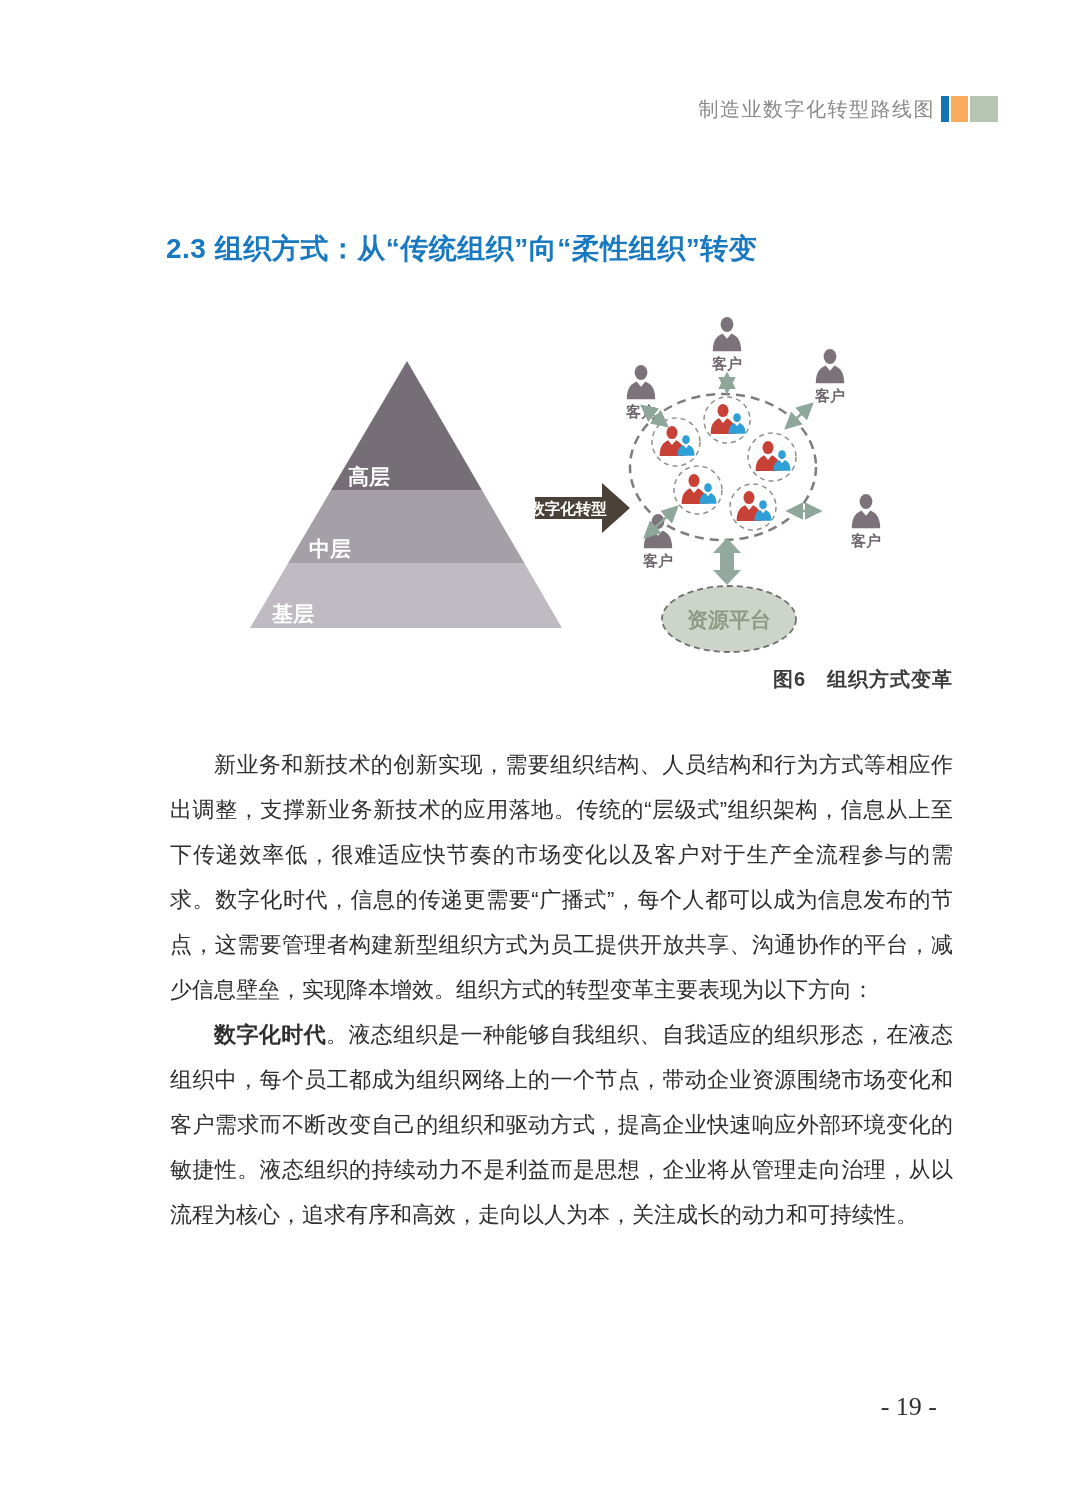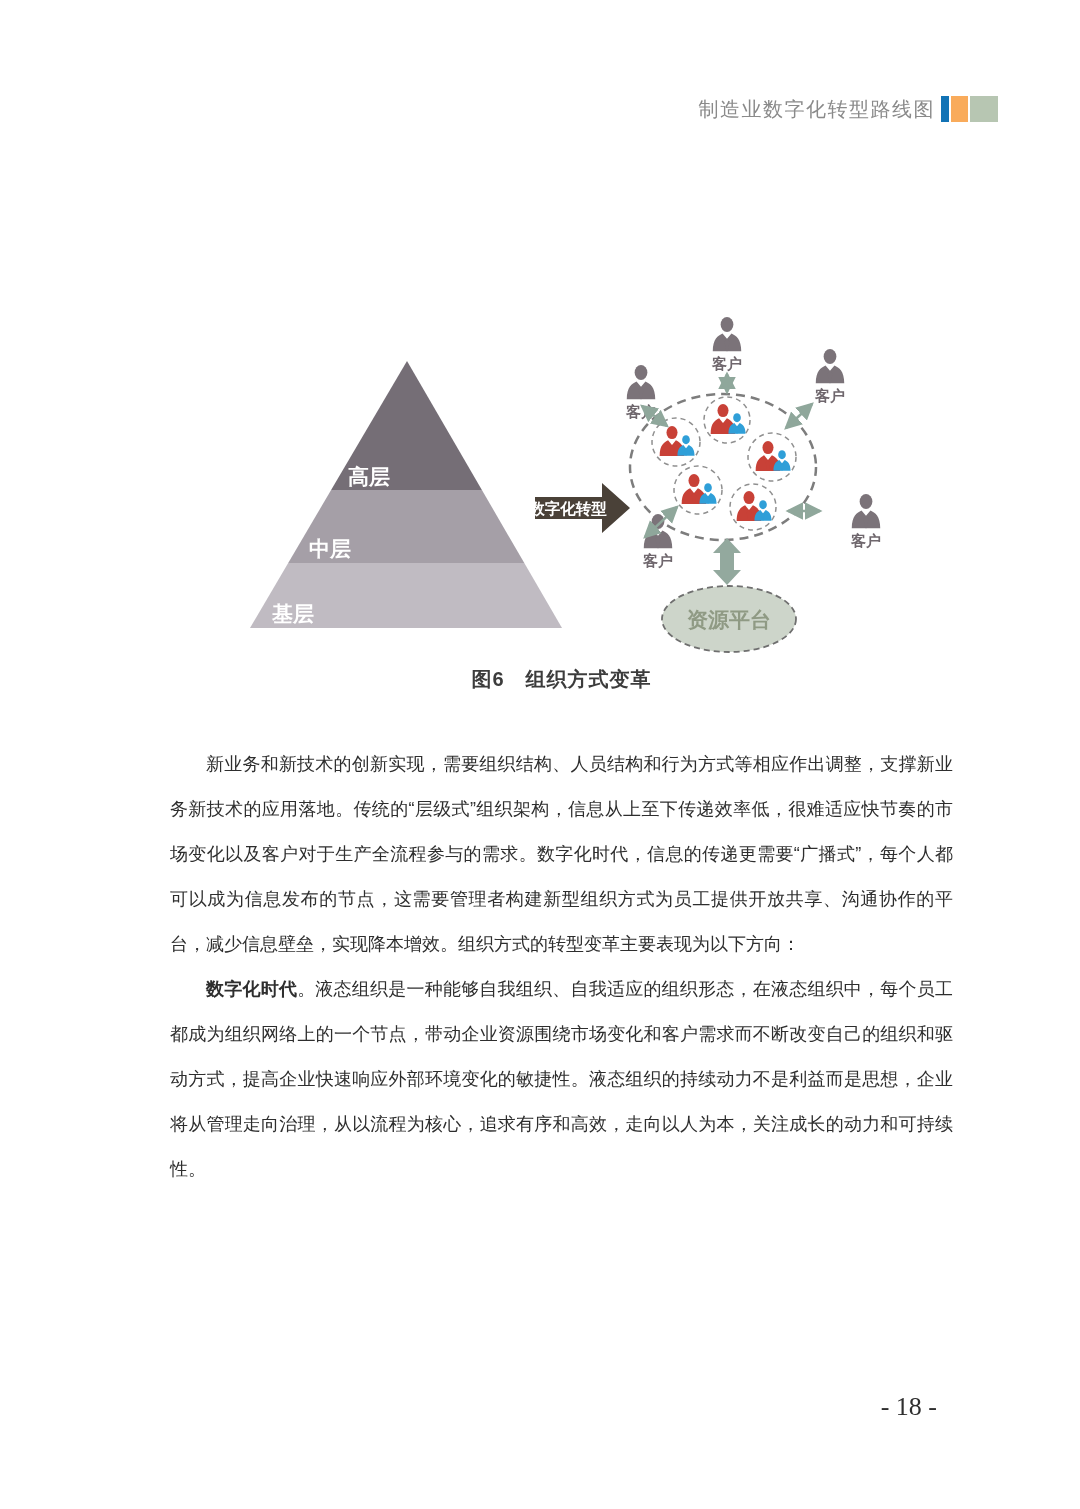--- a/index.html
+++ b/index.html
@@ -14,45 +14,46 @@
   .sq-1{width:8px;}
   .sq-2{width:17px;}
   .sq-3{width:28px;}
 
   
   .sec-heading{position:absolute;left:166px;top:211px;width:820px;
        color:#1879c0;font-size:28px;font-weight:bold;letter-spacing:0.5px;}
 
   
   .fig-svg{position:absolute;left:228px;top:308px;}
-  .fig-caption{position:absolute;left:170px;top:666px;width:783px;text-align:center;
+  .fig-caption{position:absolute;left:170px;top:666px;width:783px;text-align:right;
        color:#3c3c3c;font-size:20px;font-weight:bold;letter-spacing:1px;}
 
   
   .body-text{position:absolute;left:170px;top:742px;width:783px;
-       color:#2e2e2e;font-size:18px;line-height:45px;text-align:justify;}
+       color:#2e2e2e;font-size:22px;line-height:45px;text-align:justify;}
   .body-text p{margin:0;text-indent:2em;}
   .lead{font-weight:bold;}
 
   
   .pageno{position:absolute;top:1392px;right:143px;color:#2f2f2f;
        font-family:"Liberation Serif","DejaVu Serif",serif;font-size:26px;}
 </style>
 </head>
 <body>
 
 <div class="page">
 
   <div class="hdr">
     <span class="hdr-title">制造业数字化转型路线图</span>
     <span class="sq sq-1" style="background: rgb(18, 115, 181);"></span>
     <span class="sq sq-2" style="background: rgb(249, 171, 91);"></span>
     <span class="sq sq-3" style="background: rgb(183, 198, 178);"></span>
   </div>
 
+  <h1 class="sec-heading">2.3 组织方式：从“传统组织”向“柔性组织”转变</h1>
 
   <svg class="fig-svg" width="662" height="350" viewBox="0 0 662 350">
     <defs>
       <symbol id="person" viewBox="0 0 40 46">
         <ellipse cx="20" cy="10" rx="8.5" ry="10"></ellipse>
         <path d="M1,46 C1,29 8,25 14,22 L20,29 L26,22 C32,25 39,29 39,46 Z"></path>
         <path d="M20,29 L16.5,33 L19,45.5 L21,45.5 L23.5,33 Z"></path>
       </symbol>
       <marker id="ah" markerWidth="8" markerHeight="9" refX="6" refY="4.5" orient="auto-start-reverse">
         <path d="M0,1 L7,4.5 L0,8 Z" fill="#8fa79b"></path>
@@ -140,15 +141,15 @@
     </g>
   </svg>
 
   <div class="fig-caption">图6　组织方式变革</div>
 
   <div class="body-text">
     <p>新业务和新技术的创新实现，需要组织结构、人员结构和行为方式等相应作出调整，支撑新业务新技术的应用落地。传统的“层级式”组织架构，信息从上至下传递效率低，很难适应快节奏的市场变化以及客户对于生产全流程参与的需求。数字化时代，信息的传递更需要“广播式”，每个人都可以成为信息发布的节点，这需要管理者构建新型组织方式为员工提供开放共享、沟通协作的平台，减少信息壁垒，实现降本增效。组织方式的转型变革主要表现为以下方向：</p>
     <p><span class="lead">数字化时代</span><span>。液态组织是一种能够自我组织、自我适应的组织形态，在液态组织中，每个员工都成为组织网络上的一个节点，带动企业资源围绕市场变化和客户需求而不断改变自己的组织和驱动方式，提高企业快速响应外部环境变化的敏捷性。液态组织的持续动力不是利益而是思想，企业将从管理走向治理，从以流程为核心，追求有序和高效，走向以人为本，关注成长的动力和可持续性。</span></p>
   </div>
 
-  <div class="pageno">- 18 -</div>
+  <div class="pageno">- 19 -</div>
 
 </div>
 
 </body></html>

